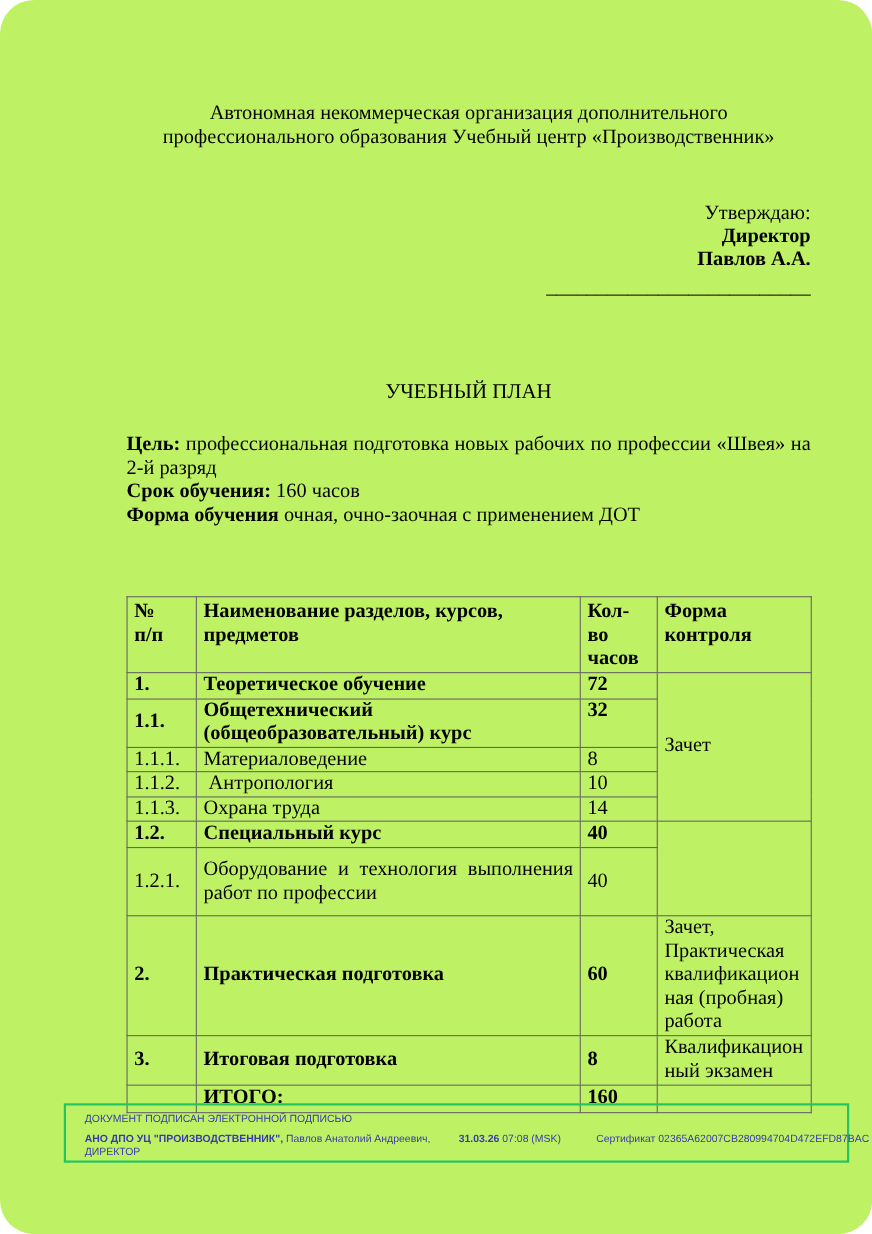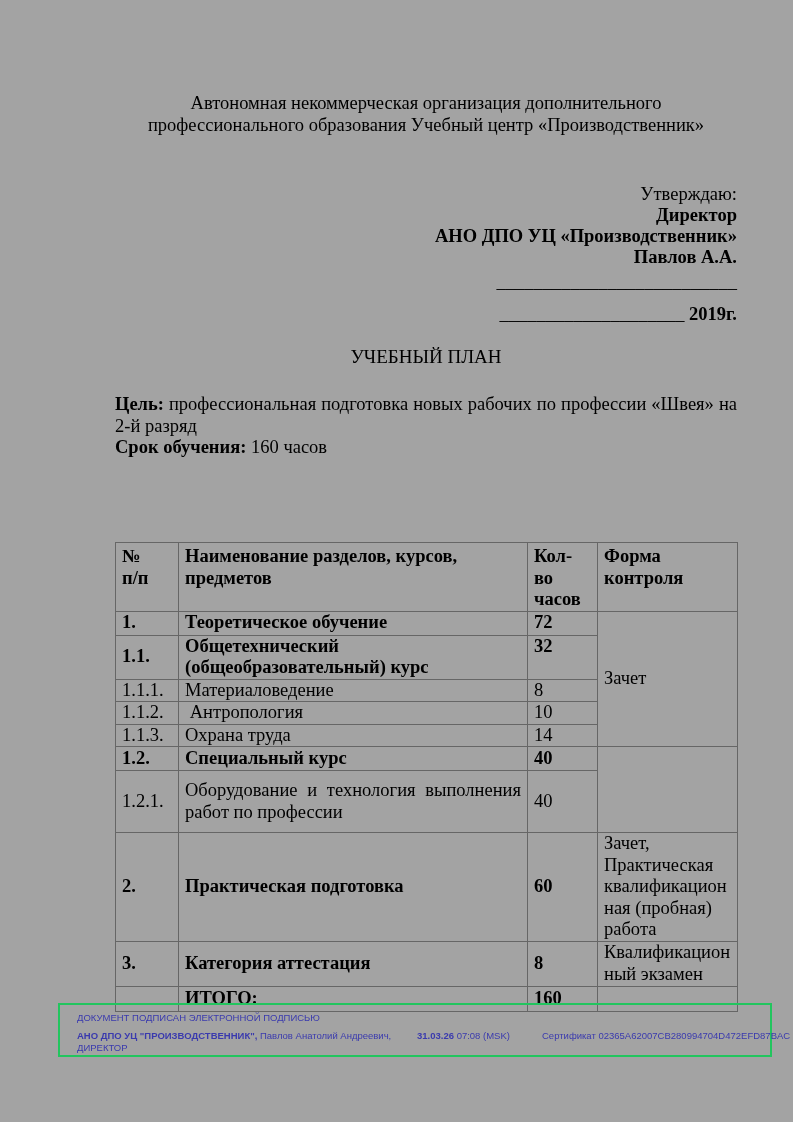--- a/index.html
+++ b/index.html
@@ -1,22 +1,23 @@
 <!DOCTYPE html>
 <html><head>
 <meta charset="utf-8">
 <style>
   html,body{margin:0;padding:0;background:#ffffff;}
   .page{
     position:relative;
     width:793px;height:1122px;
-    background:#a3a3a3;
+    background:#bef264;
     font-family:"Liberation Serif","DejaVu Serif",serif;
     font-size:18.5px;color:#000;
     overflow:hidden;
+    border-radius:31px;
   }
   .org-header{
     position:absolute;top:92px;left:115px;width:622px;
     text-align:center;line-height:22px;margin:0;
   }
   .approve{
     position:absolute;top:184px;left:115px;width:622px;
     text-align:right;line-height:21px;
   }
   .approve .b{font-weight:bold;}
@@ -71,31 +72,30 @@
 </head>
 <body>
 
 <div class="page">
 
   <p class="org-header">Автономная некоммерческая организация дополнительного профессионального образования Учебный центр «Производственник»</p>
 
   <div class="approve">
     <div>Утверждаю:</div>
     <div class="b">Директор</div>
-    <div class="b">АНО ДПО УЦ «Производственник»</div>
     <div class="b">Павлов А.А.</div>
     <div class="sig-line">__________________________</div>
-    <div class="date-line"><span>____________________</span> <span class="b">2019г.</span></div>
   </div>
 
   <h1 class="doc-title">УЧЕБНЫЙ ПЛАН</h1>
 
   <div class="info">
     <p class="just"><span class="lbl">Цель:</span> <span>профессиональная подготовка новых рабочих по профессии «Швея» на 2-й разряд</span></p>
     <p><span class="lbl">Срок обучения:</span> <span>160 часов</span></p>
+    <p><span class="lbl">Форма обучения</span> <span>очная, очно-заочная с применением ДОТ</span></p>
   </div>
 
   <table class="curriculum">
     <colgroup>
       <col style="width:63px">
         <col style="width:349px">
         <col style="width:70px">
         <col style="width:140px">
     </colgroup>
     <thead>
@@ -146,21 +146,21 @@
         <td class="c-hours">40</td>
       </tr>
       <tr class="bold-row" style="height:105px">
         <td class="c-num">2.</td>
         <td class="c-name">Практическая подготовка</td>
         <td class="c-hours">60</td>
         <td class="c-ctl">Зачет, Практическая квалификационная (пробная) работа</td>
       </tr>
       <tr class="bold-row" style="height:45px">
         <td class="c-num">3.</td>
-        <td class="c-name">Категория аттестация</td>
+        <td class="c-name">Итоговая подготовка</td>
         <td class="c-hours">8</td>
         <td class="c-ctl">Квалификационный экзамен</td>
       </tr>
       <tr class="bold-row" style="height:25px">
         <td class="c-num"></td>
         <td class="c-name">ИТОГО:</td>
         <td class="c-hours">160</td>
         <td class="c-ctl"></td>
       </tr>
     </tbody>

